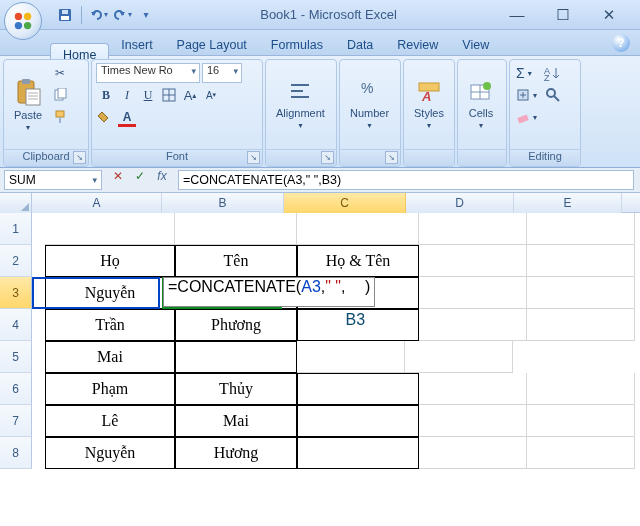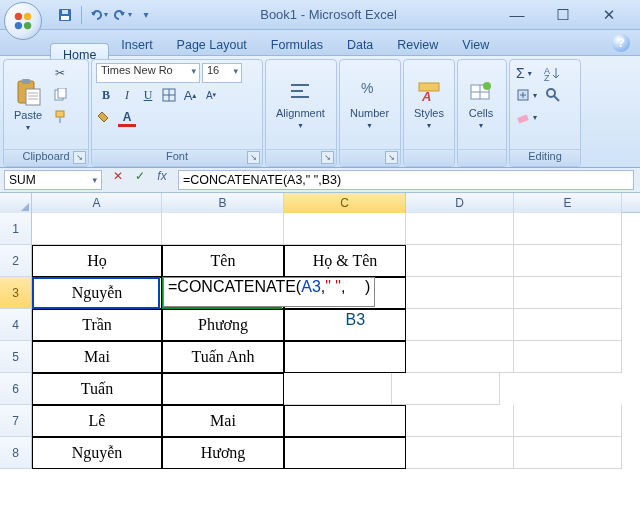--- a/index.html
+++ b/index.html
@@ -56,21 +56,21 @@
   .colhead-row { display:flex; height:20px; background:linear-gradient(#f5f9fe,#dce8f6); border-bottom:1px solid #b6c9e2;}
   .corner { width:32px; height:20px; border-right:1px solid #b6c9e2; background:linear-gradient(#f5f9fe,#dce8f6); position:relative;}
   .corner::after { content:""; position:absolute; right:2px; bottom:2px; width:0;height:0;border-left:8px solid transparent; border-bottom:8px solid #9ab4d3;}
   .colhead { height:20px; display:flex; align-items:center; justify-content:center; font-size:12px; color:#3b5b84; border-right:1px solid #cdd9ea; background:linear-gradient(#f5f9fe,#dce8f6);}
   .colhead.sel { background:linear-gradient(#ffe9a6,#ffd76b); color:#7b5b12; border-right-color:#f2c85f;}
   .gridwrap { display:flex; }
   .rowheads { display:flex; flex-direction:column; width:32px;}
   .rh { height:32px; display:flex; align-items:center; justify-content:center; font-size:12px; color:#3b5b84; border-bottom:1px solid #cdd9ea; border-right:1px solid #b6c9e2; background:linear-gradient(#f5f9fe,#e8f0fa);}
   .rh.sel { background:linear-gradient(#ffe9a6,#ffd76b); color:#7b5b12;}
   .cells { position:relative; }
-  .crow { display:flex; height:32px; }
+  .crow { display:flex; height:32px;padding-left:13px; }
   .cell { height:32px; border-right:1px solid #d6d6d6; border-bottom:1px solid #d6d6d6; font-size:16px; font-family:"Times New Roman", serif; display:flex; align-items:center; justify-content:center; padding:0 4px; font-weight:400;}
   .cell.bord { border:1px solid #000; }
   .overlay-edit { position:absolute; background:#fff; border:1px solid #888; font-family:"Times New Roman", serif; font-size:16px; display:flex; align-items:flex-start; padding:0 4px; white-space:nowrap;}
   .blue { color:#0043c4;}
   .red { color:#b81616;}
   .green { color:#0c4a6e;margin-top:33px;}
   .ref-blue { position:absolute; border:2px solid #0043c4; pointer-events:none;}
   .ref-green { position:absolute; border:2px solid #0a8a22; pointer-events:none;}
 
   .cw-A { width:130px;} .cw-B { width:122px;} .cw-C { width:122px;} .cw-D { width:108px;} .cw-E { width:108px;}
@@ -365,28 +365,28 @@
       <div class="crow">
         <div class="cell bord cw-A">Trần</div>
         <div class="cell bord cw-B">Phương</div>
         <div class="cell bord cw-C"></div>
         <div class="cell cw-D"></div>
           <div class="cell cw-E"></div>
       </div>
 
       <div class="crow">
         <div class="cell bord cw-A">Mai</div>
-        <div class="cell bord cw-B">Tuấn Anh</div>
-        <div class="cell bord cw-C"></div>
-        <div class="cell cw-D"></div>
-          <div class="cell cw-E"></div>
-      </div>
-
-      <div class="crow">
-        <div class="cell bord cw-A">Tuấn</div>
+        <div class="cell bord cw-C"></div>
+        <div class="cell cw-D"></div>
+          <div class="cell cw-E"></div>
+      </div>
+
+      <div class="crow">
+        <div class="cell bord cw-A">Phạm</div>
+        <div class="cell bord cw-B">Thủy</div>
         <div class="cell bord cw-C"></div>
         <div class="cell cw-D"></div>
           <div class="cell cw-E"></div>
       </div>
 
       <div class="crow">
         <div class="cell bord cw-A">Lê</div>
         <div class="cell bord cw-B">Mai</div>
         <div class="cell bord cw-C"></div>
         <div class="cell cw-D"></div>

